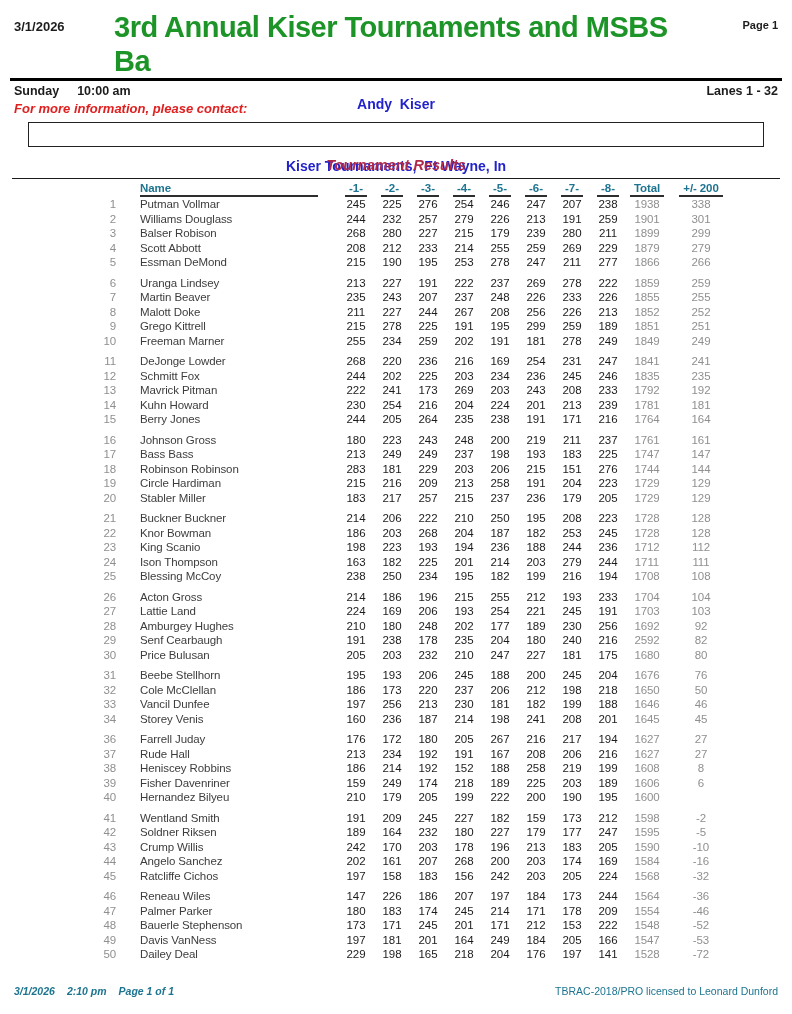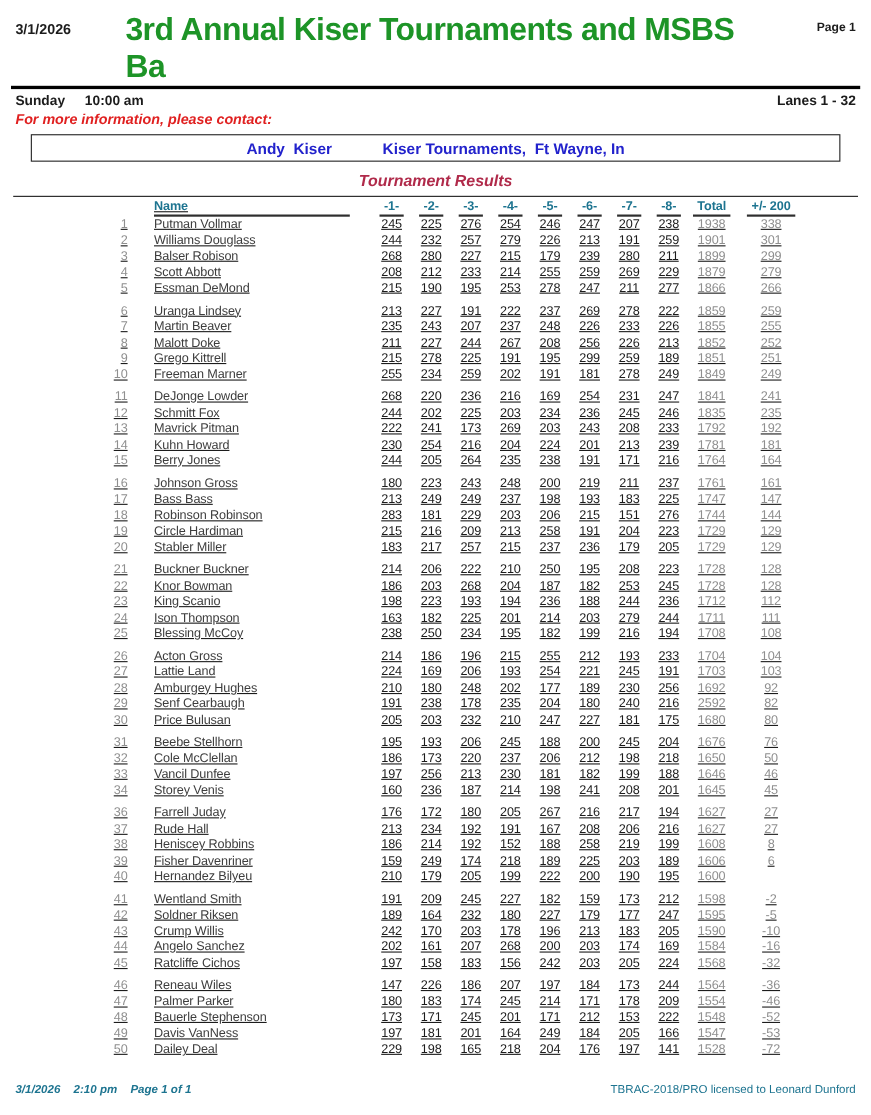--- a/index.html
+++ b/index.html
@@ -21,31 +21,31 @@
   .sub-row { display:flex; justify-content:space-between; font-size:12.5px;
              font-weight:bold; padding:3px 4px 0 4px; height:19px; }
   .day-time span { white-space:pre; }
   .day-time .time { margin-left:18px; }
 
   .contact-label { color:var(--alert_red,#e02020); font-style:italic; font-weight:bold;
                    font-size:13px; padding:1px 4px 0 4px; height:18px; }
 
   .contact-box { border:1px solid #222; margin:4px 18px 0 18px; height:25px;
                  display:flex; align-items:center; justify-content:center; gap:46px;
-                 color:var(--contact_blue,#2222cc); font-weight:bold; font-size:14px; }
+                 color:var(--contact_blue,#2222cc); font-weight:bold; font-size:14px;flex-direction:column; }
   .contact-box span { white-space:pre; }
 
   .section-title { text-align:center; margin-top:10px; height:17px;
                    color:var(--section_maroon,#b02a4a); font-weight:bold;
                    font-style:italic; font-size:14.5px; }
   .rule { border-top:1.5px solid #1a1a1a; margin:4px 2px 0 2px; }
 
   
   table { border-collapse:collapse; table-layout:fixed; margin:2px 0 0 78px;
-          font-size:11.5px; letter-spacing:-0.1px;text-decoration:underline; }
+          font-size:11.5px; letter-spacing:-0.1px; }
   col.c-rank  { width:32px; }
   col.c-name  { width:218px; }
   col.c-game  { width:36px; }
   col.c-total { width:42px; }
   col.c-pm    { width:66px; }
   th { color:var(--accent_teal,#1d7490); font-weight:bold; font-size:11.5px;
        vertical-align:bottom; height:16px; }
   th.col-name { text-align:left; padding-left:20px; }
   th.col-game, th.col-total, th.col-pm { text-align:center; }
   th .hul { display:inline-block; border-bottom:2px solid #2e2e2e; padding:0 4px 1px 4px; }

